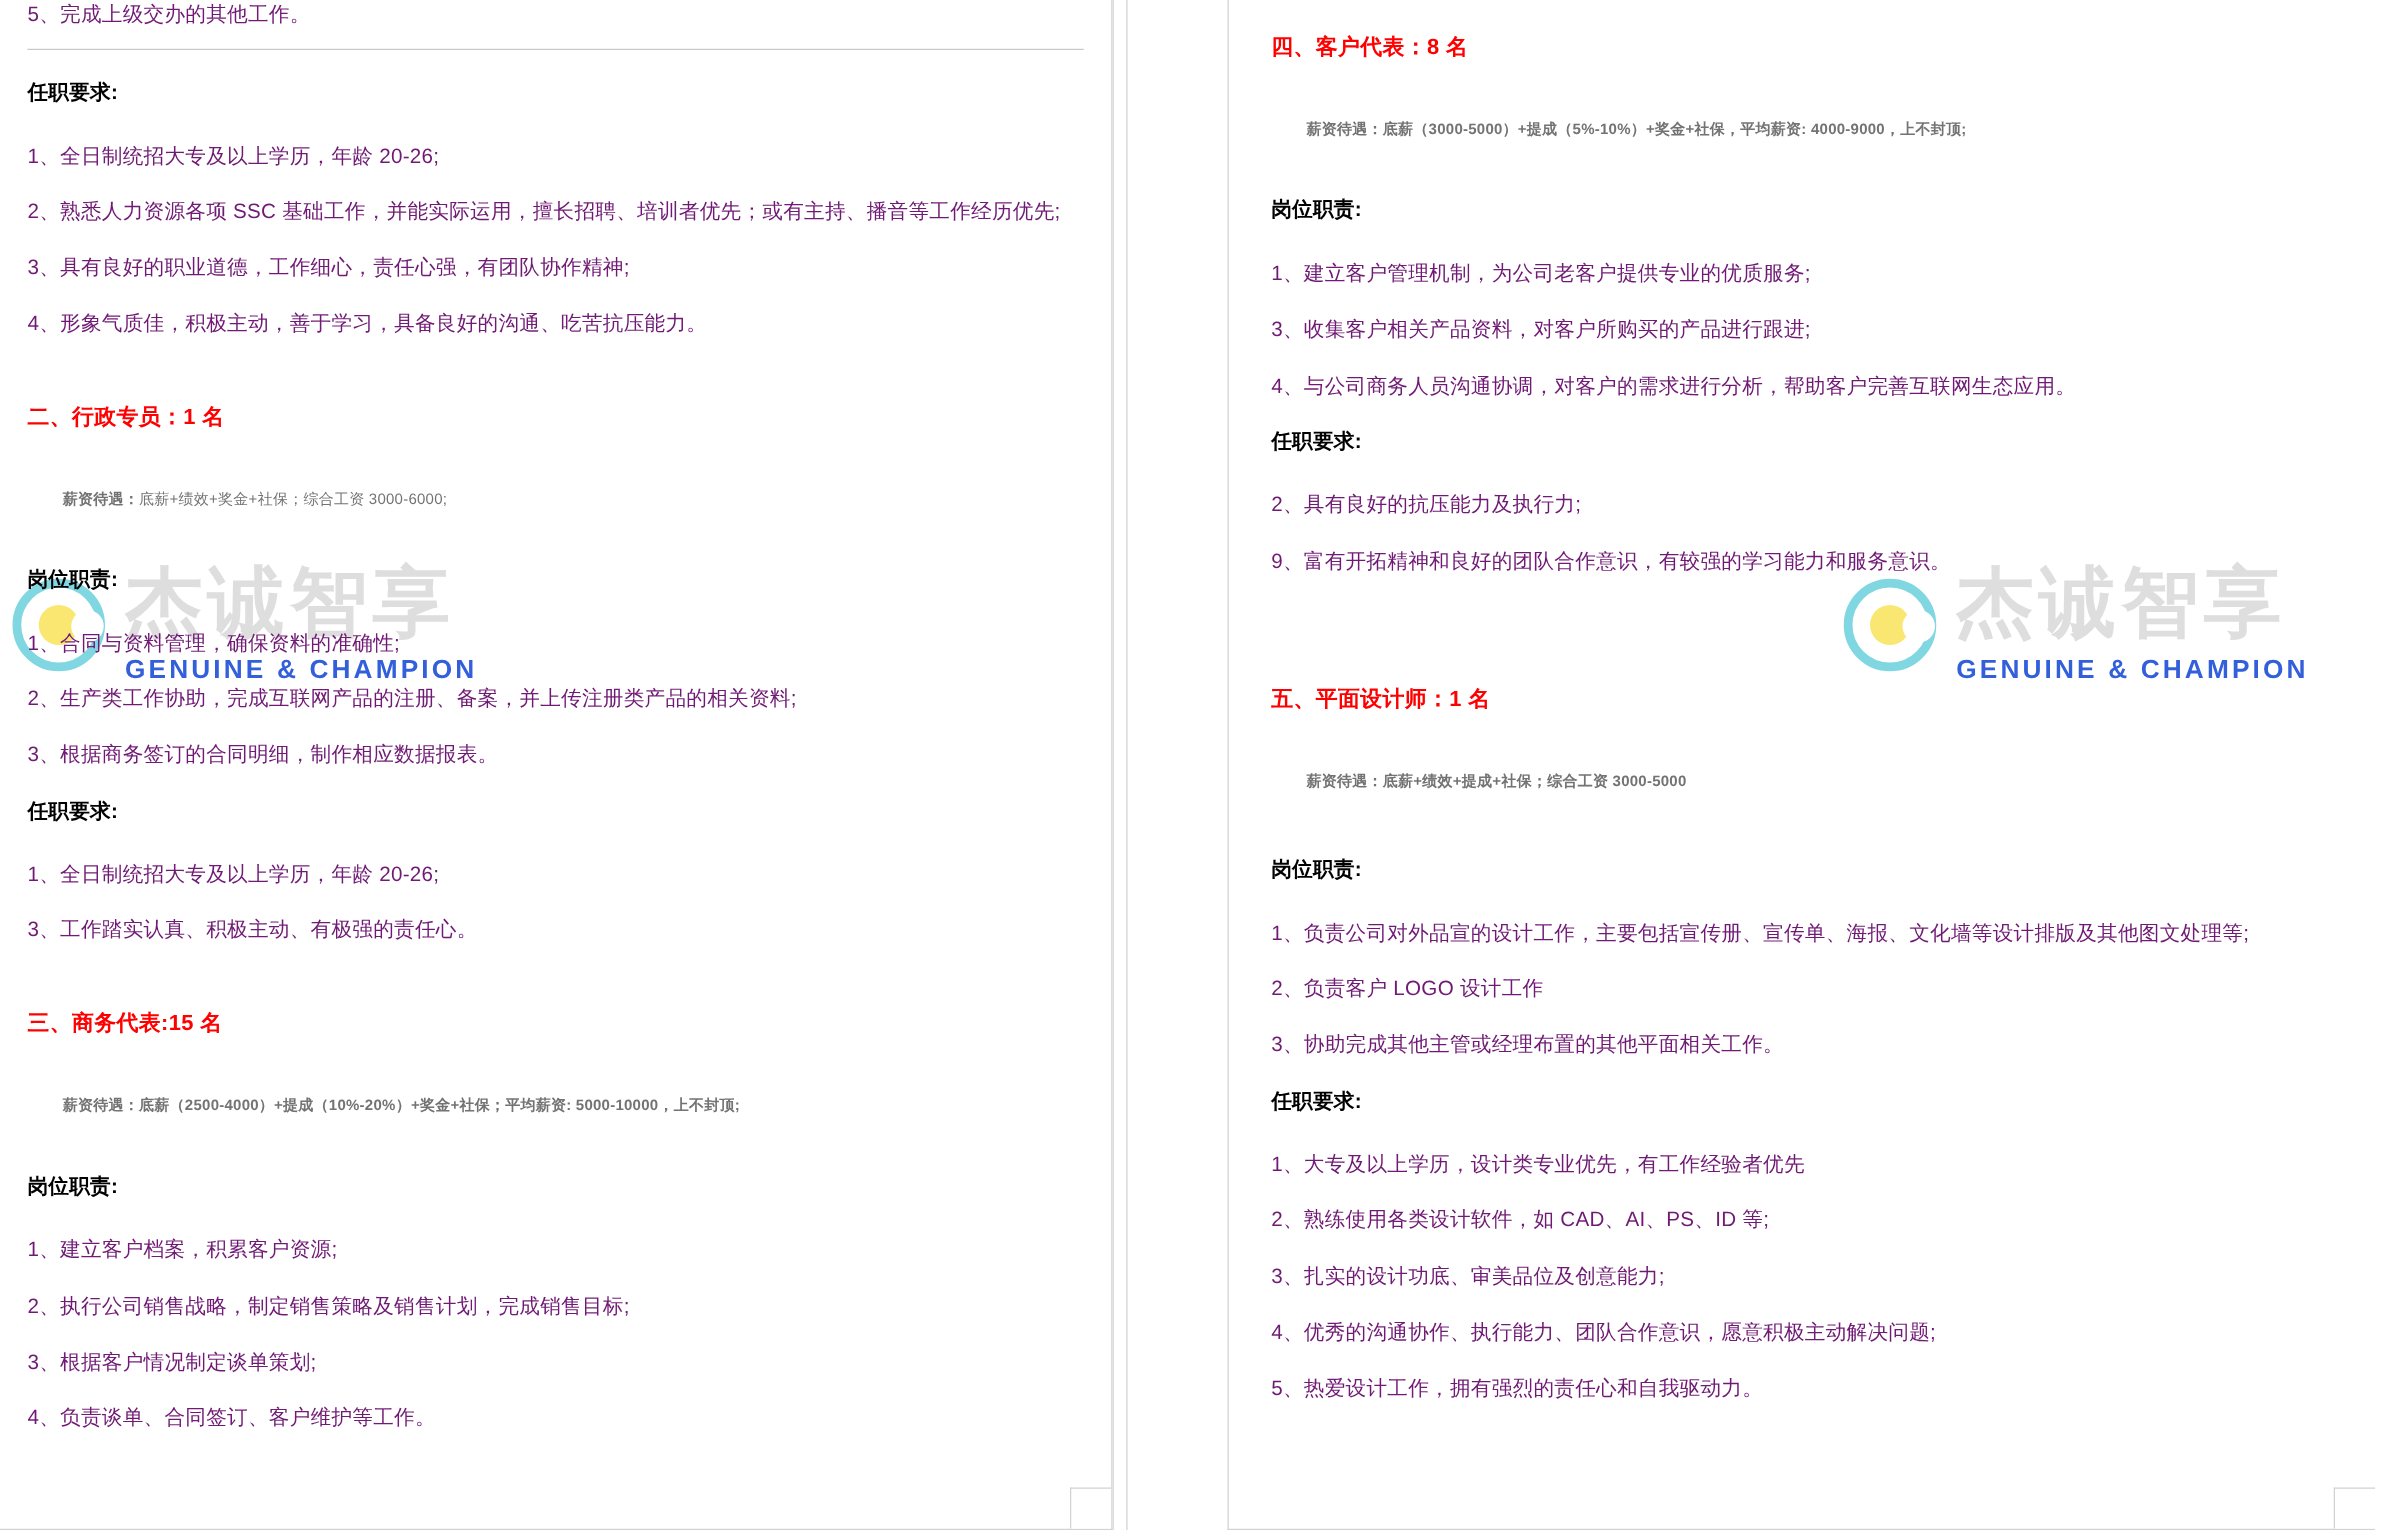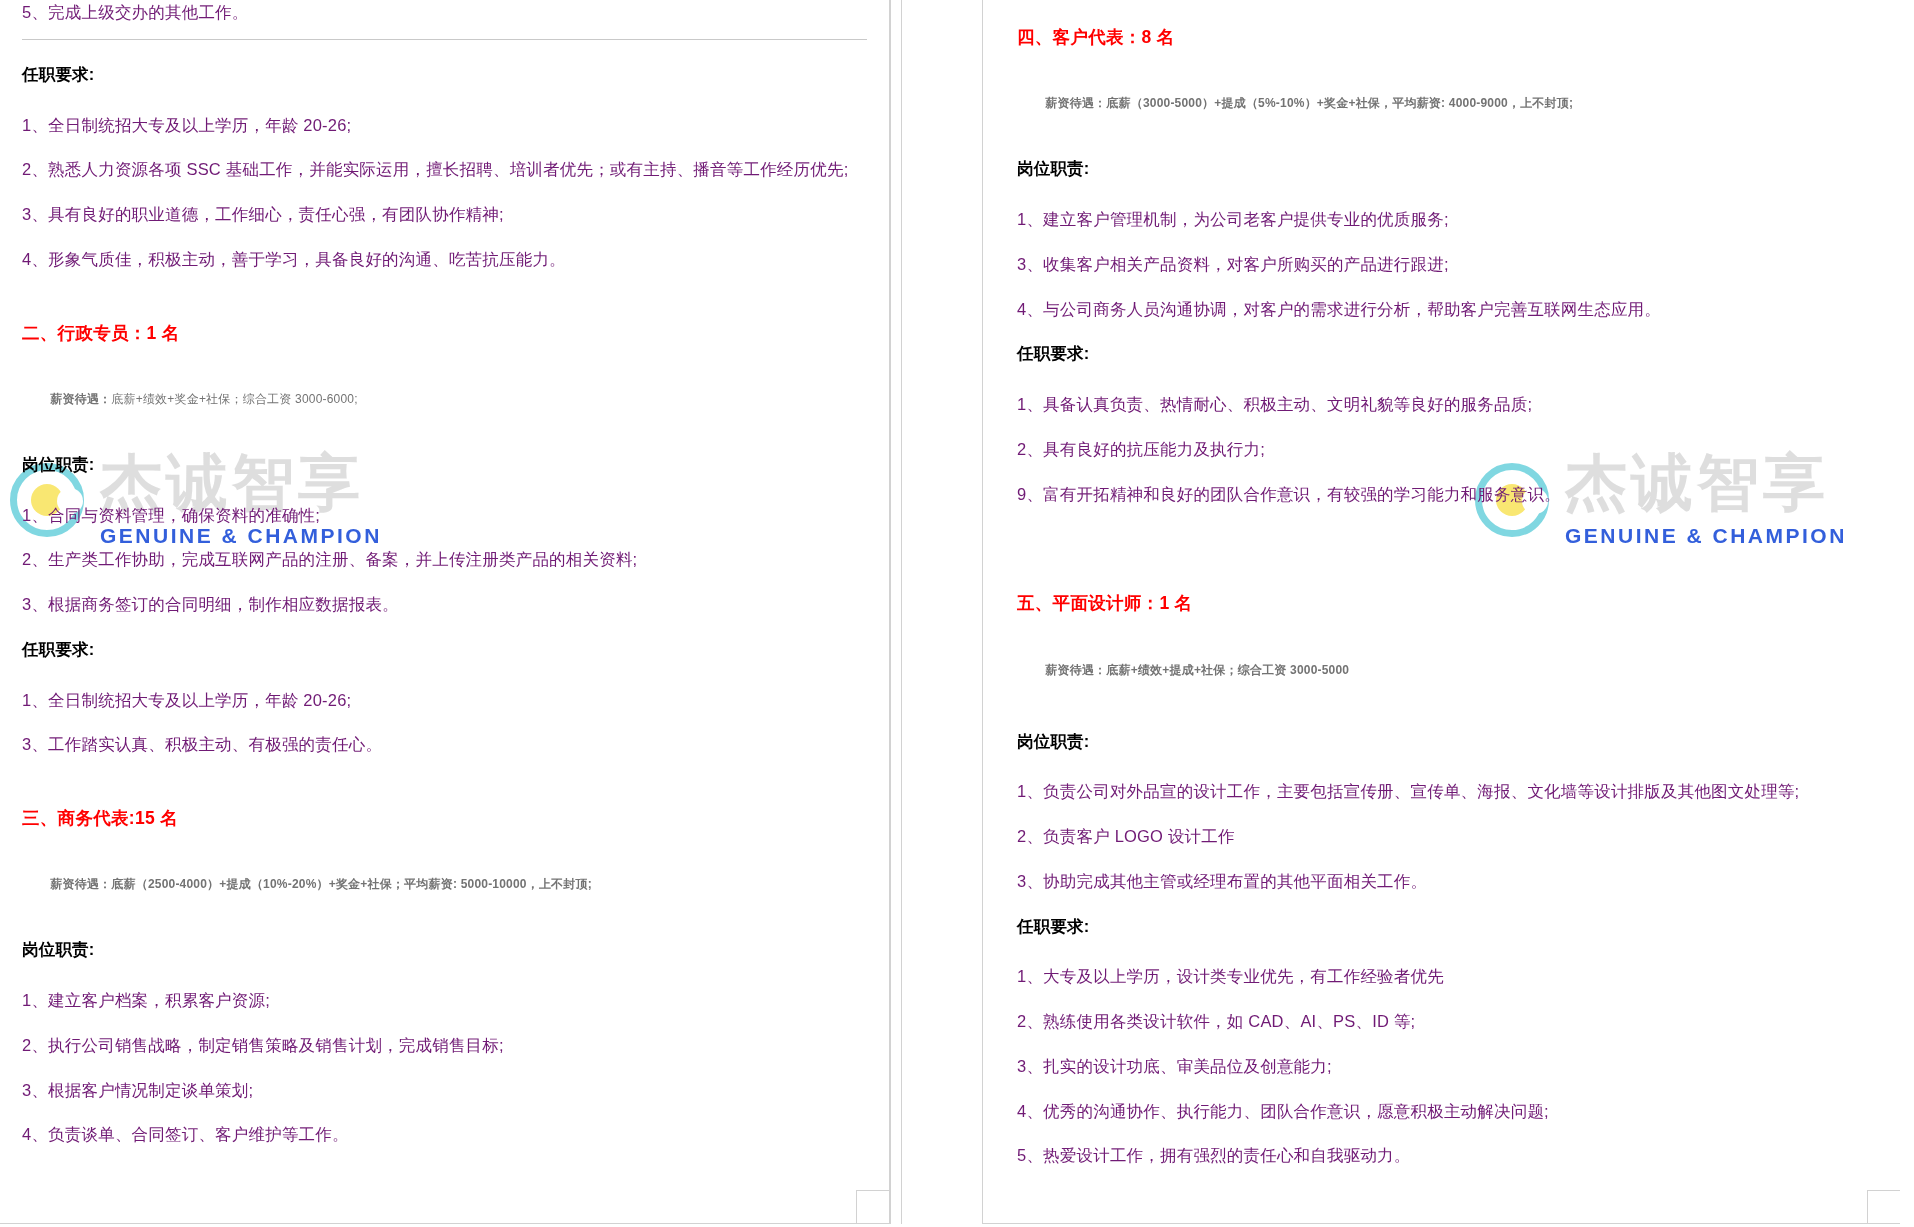--- a/index.html
+++ b/index.html
@@ -257,21 +257,20 @@
     <div class="content content-right">
       <p class="line heading-red first">四、客户代表：8 名</p>
       <p class="line salary-line">
         <b>薪资待遇：</b><b>底薪（3000-5000）+提成（5%-10%）+奖金+社保，平均薪资: 4000-9000，上不封顶;</b>
       </p>
       <p class="line sub-bold">岗位职责:</p>
       <p class="line body-line">1、建立客户管理机制，为公司老客户提供专业的优质服务;</p>
       <p class="line body-line">3、收集客户相关产品资料，对客户所购买的产品进行跟进;</p>
       <p class="line body-line">4、与公司商务人员沟通协调，对客户的需求进行分析，帮助客户完善互联网生态应用。</p>
       <p class="line sub-bold">任职要求:</p>
-      <p class="line body-line">1、具备认真负责、热情耐心、积极主动、文明礼貌等良好的服务品质;</p>
       <p class="line body-line">2、具有良好的抗压能力及执行力;</p>
       <p class="line body-line">9、富有开拓精神和良好的团队合作意识，有较强的学习能力和服务意识。</p>
 
       <div class="sec-gap"></div>
 
       <p class="line heading-red">五、平面设计师：1 名</p>
       <p class="line salary-line">
         <b>薪资待遇：</b><b>底薪+绩效+提成+社保；综合工资 3000-5000</b>
       </p>
       <div class="sec-gap-sm"></div>

